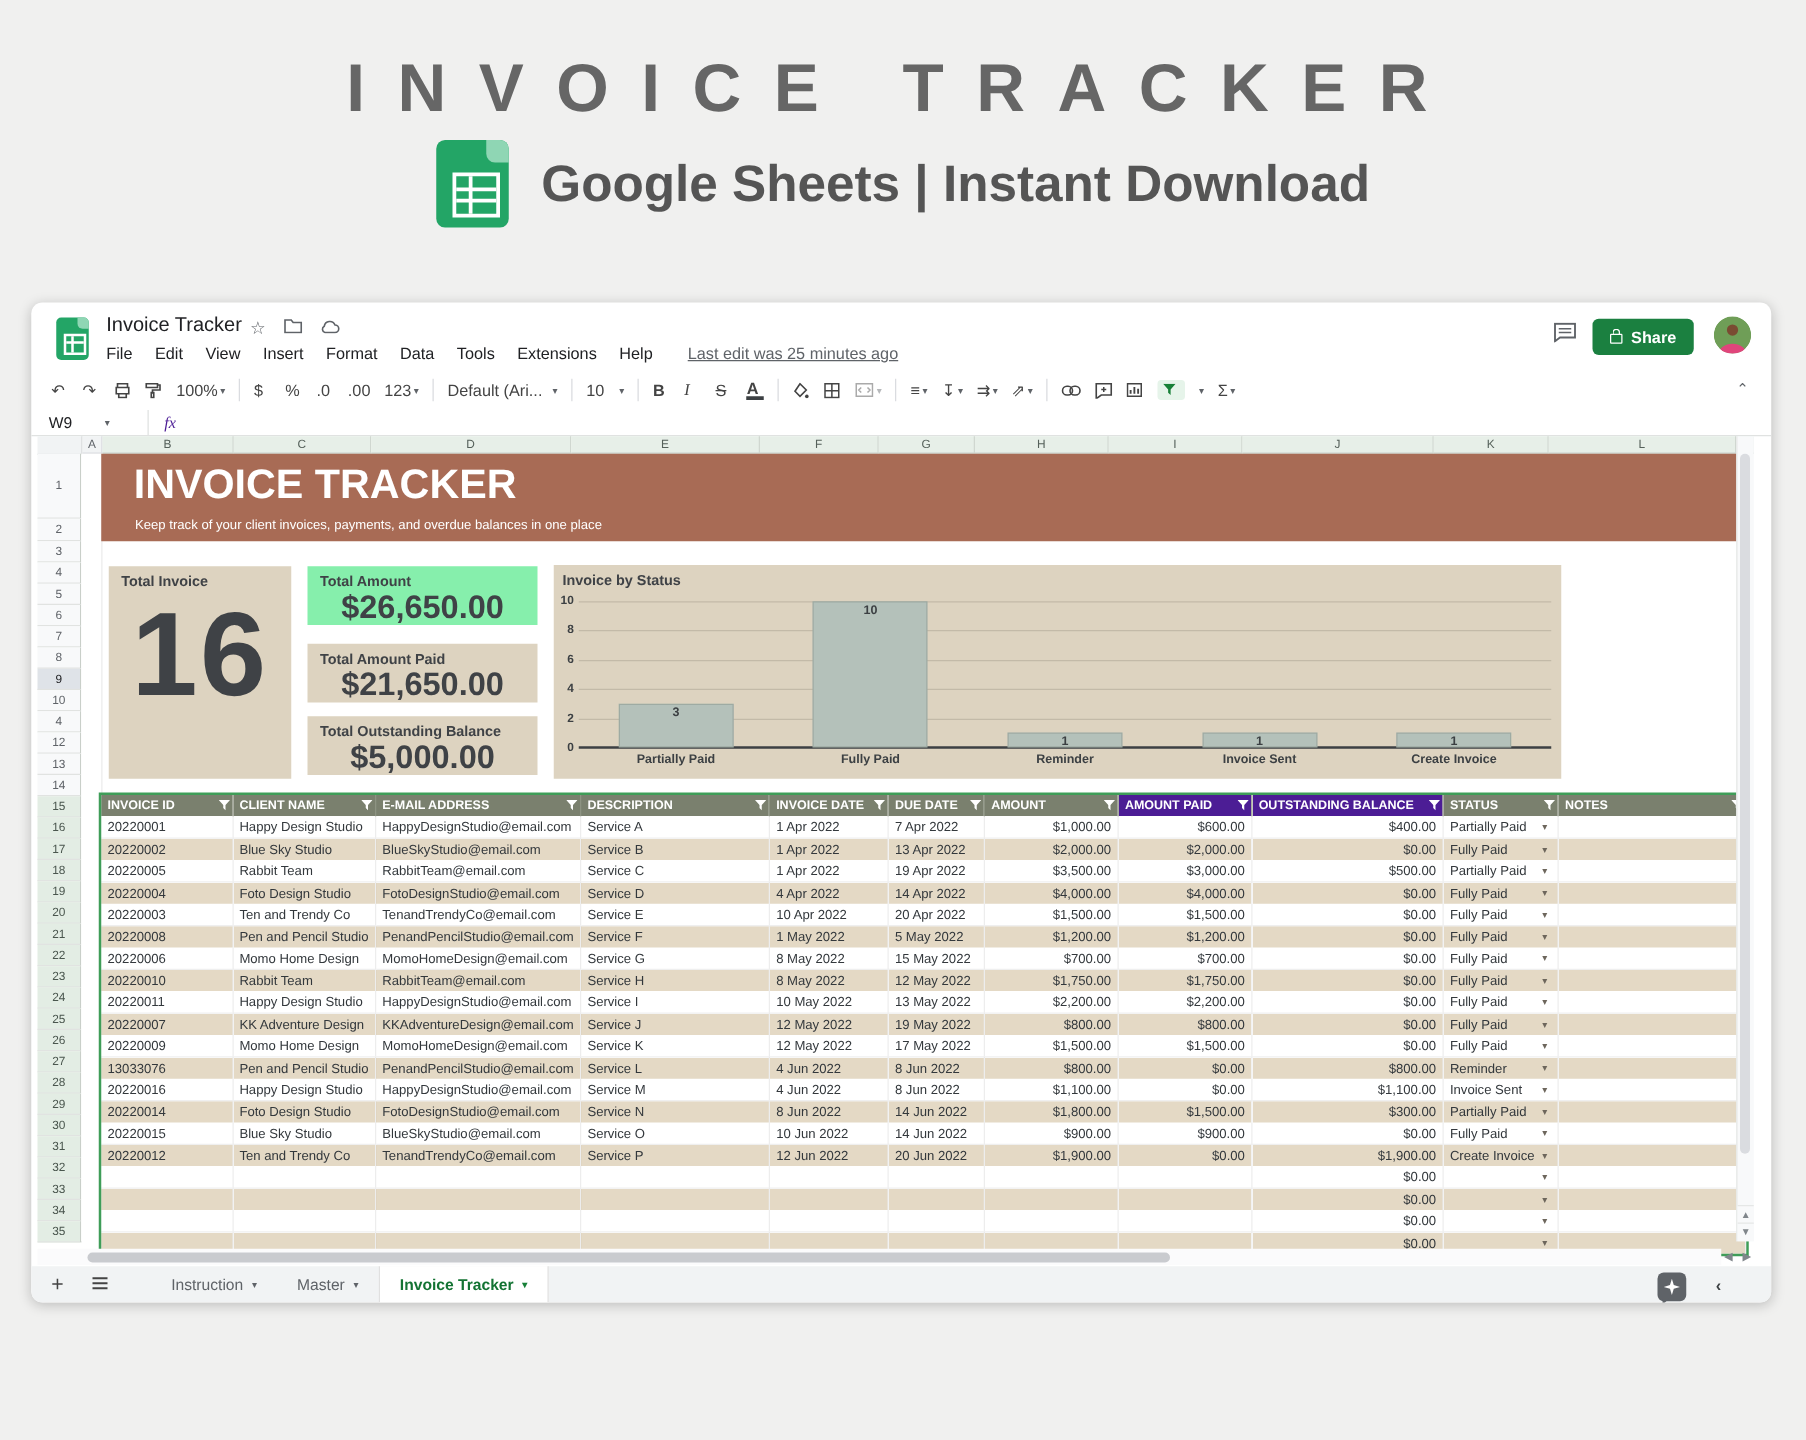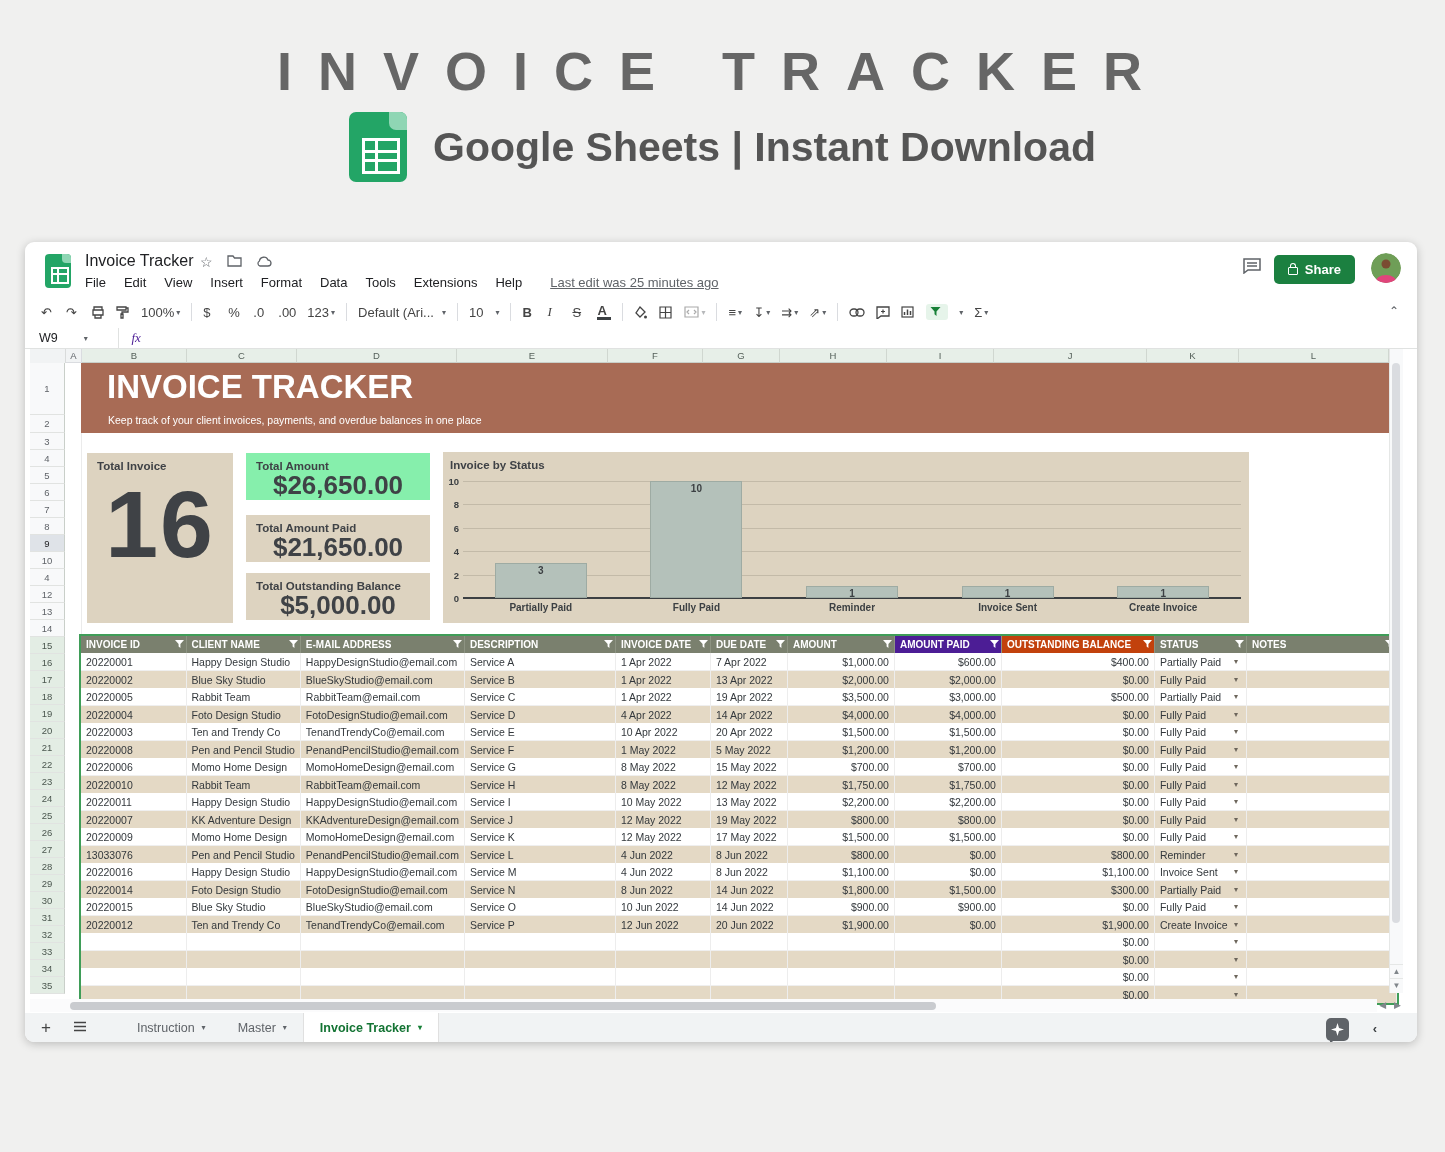--- a/index.html
+++ b/index.html
@@ -480,21 +480,21 @@
               </div>
             </th>
             <th style="background: #4c1d95;">
               <div class="th-in">
                 <span>AMOUNT PAID</span>
                 <svg width="9" height="9" viewBox="0 0 10 10">
                   <path d="M0 0h10L6 4.5V9L4 7.2V4.5z" fill="#fff"></path>
                 </svg>
               </div>
             </th>
-            <th style="background: #c2410c;">
+            <th style="background: #4c1d95;">
               <div class="th-in">
                 <span>OUTSTANDING BALANCE</span>
                 <svg width="9" height="9" viewBox="0 0 10 10">
                   <path d="M0 0h10L6 4.5V9L4 7.2V4.5z" fill="#fff"></path>
                 </svg>
               </div>
             </th>
             <th style="background: rgb(122, 128, 110);">
               <div class="th-in">
                 <span>STATUS</span>

